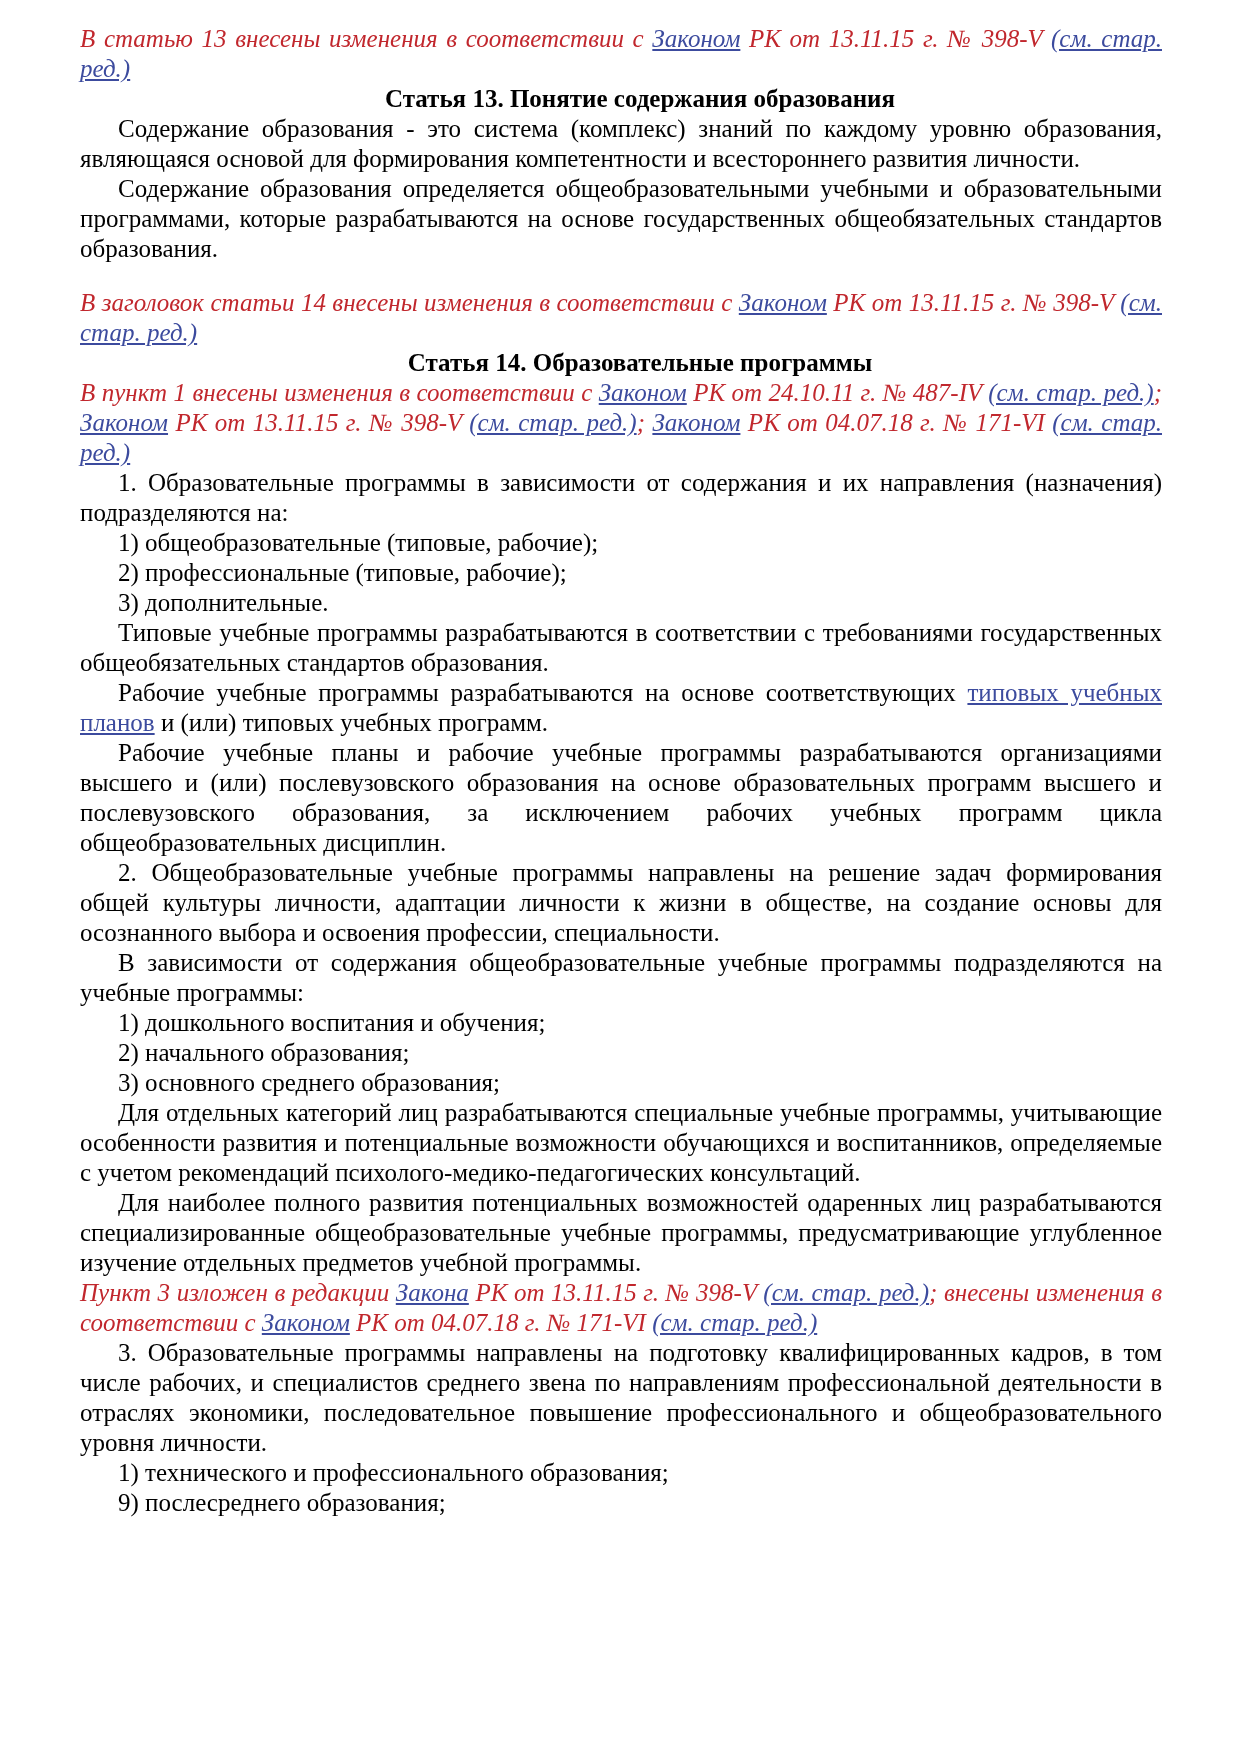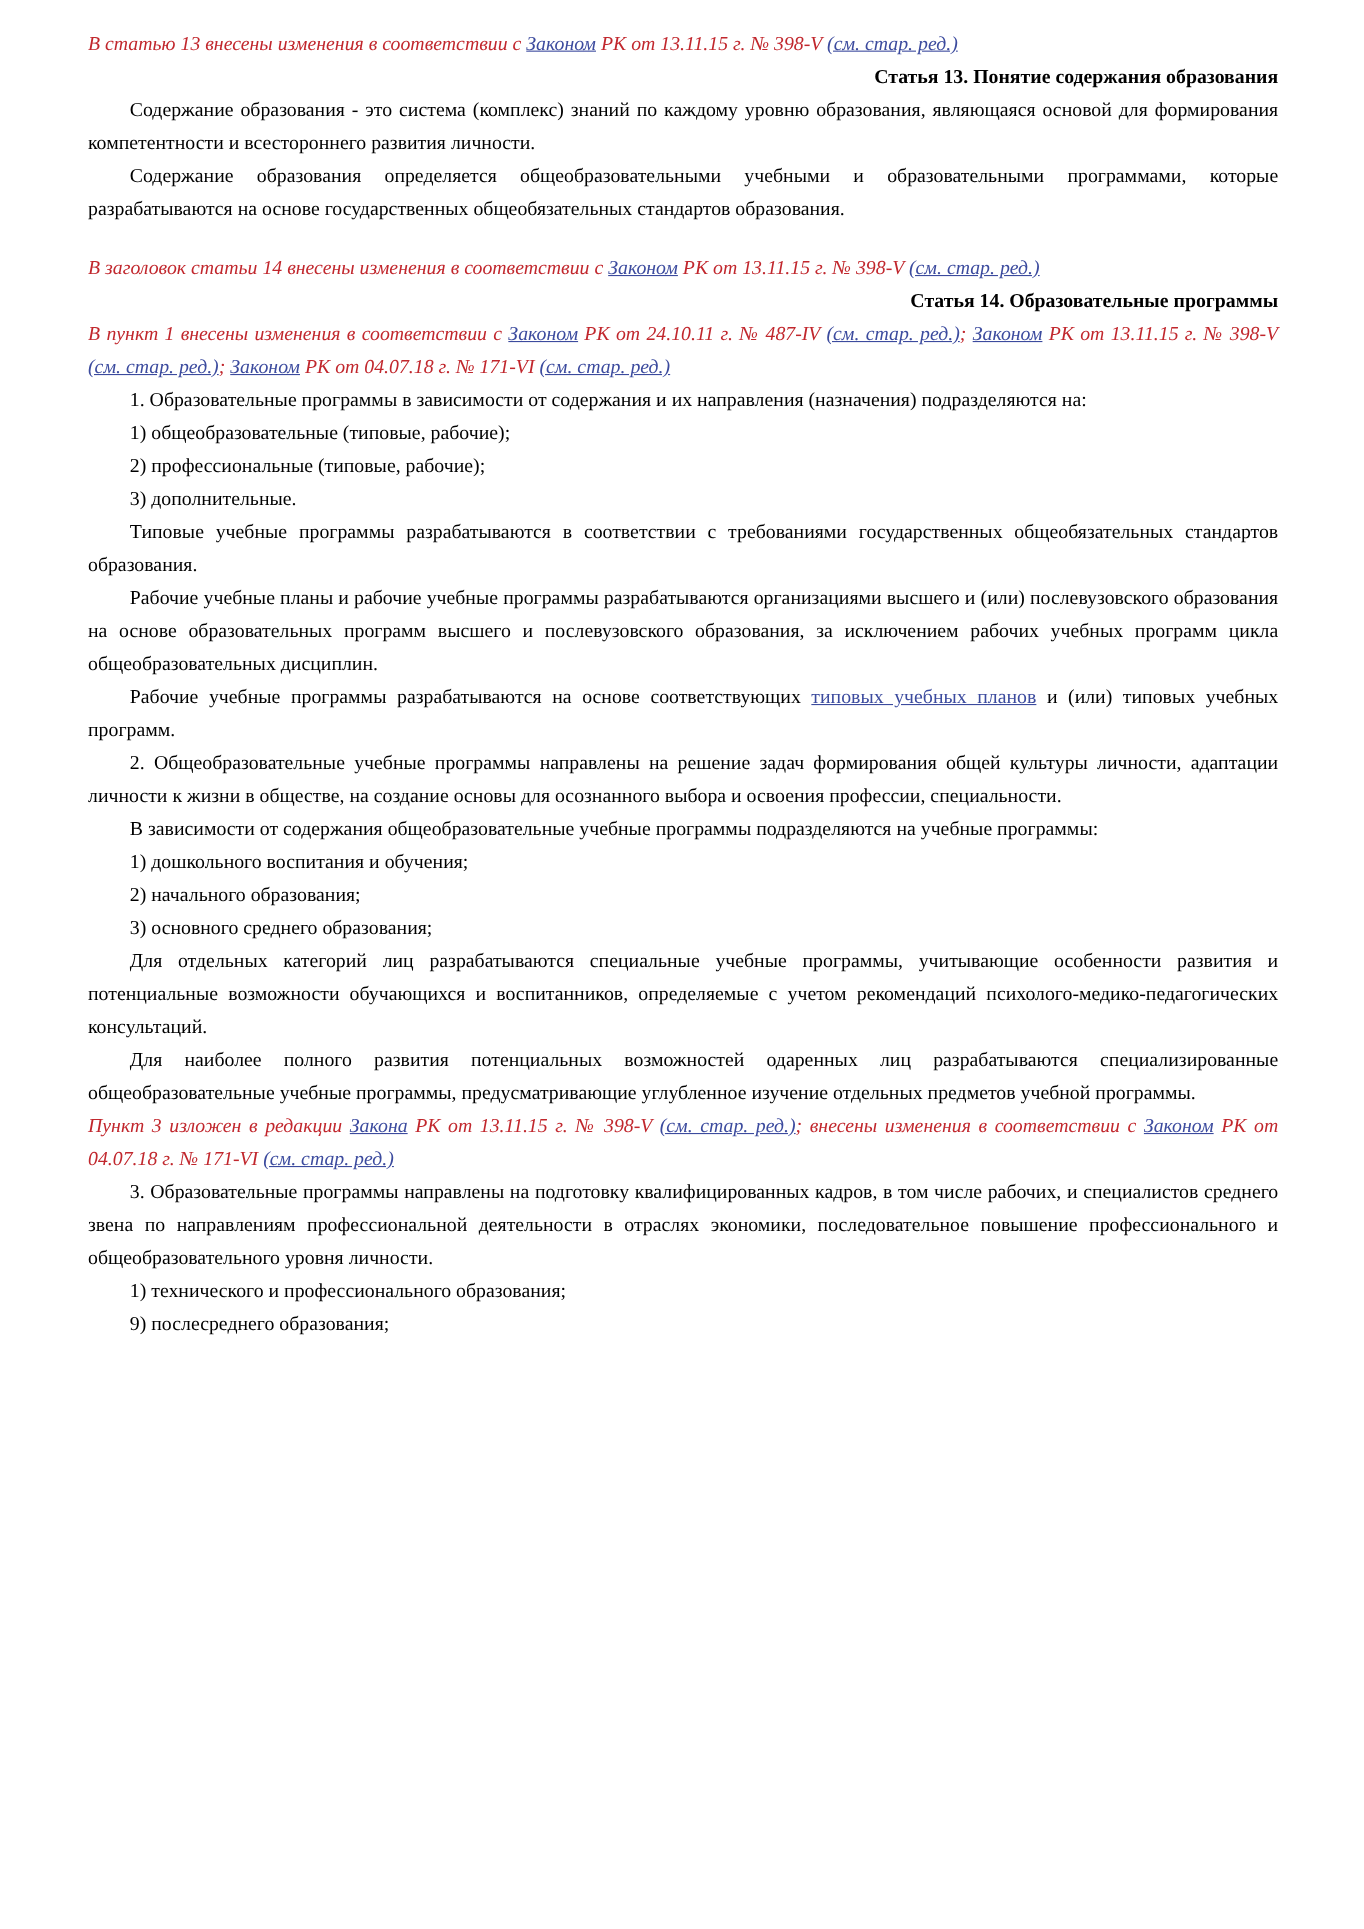--- a/index.html
+++ b/index.html
@@ -8,27 +8,27 @@
     height: 1754px;
     background: #ffffff;
     overflow: hidden;
   }
   .doc {
     box-sizing: border-box;
     width: 1240px;
     height: 1754px;
     padding: 24px 78px 40px 80px;
     font-family: "Liberation Serif", "DejaVu Serif", serif;
-    font-size: 18px;
+    font-size: 25px;
     line-height: 30px;
     color: #000000;
   }
   p { margin: 0; text-align: justify; }
   p.indent { text-indent: 38px; }
-  .heading { font-weight: bold; text-indent: 38px; text-align: right; }
+  .heading { font-weight: bold; text-indent: 38px; text-align: center; }
   .amendment { color: #c1272d; font-style: italic; }
   .gap-top { margin-top: 24px; }
   .link {
     color: #3c4b9e;
     text-decoration: underline;
     cursor: pointer;
   }
 </style>
 </head>
 <body>
@@ -48,23 +48,23 @@
   <p class="heading">Статья 14. Образовательные программы</p>
 
   <p class="amendment"><span>В пункт 1 внесены изменения в соответствии с </span><span class="link">Законом</span><span> РК от 24.10.11 г. № 487-IV </span><span class="link">(см. стар. ред.)</span><span>; </span><span class="link">Законом</span><span> РК от 13.11.15 г. № 398-V </span><span class="link">(см. стар. ред.)</span><span>; </span><span class="link">Законом</span><span> РК от 04.07.18 г. № 171-VI </span><span class="link">(см. стар. ред.)</span></p>
 
   <p class="indent">1. Образовательные программы в зависимости от содержания и их направления (назначения) подразделяются на:</p>
   <p class="indent">1) общеобразовательные (типовые, рабочие);</p>
   <p class="indent">2) профессиональные (типовые, рабочие);</p>
   <p class="indent">3) дополнительные.</p>
   <p class="indent">Типовые учебные программы разрабатываются в соответствии с требованиями государственных общеобязательных стандартов образования.</p>
 
+  <p class="indent"><span>Рабочие учебные программы разрабатываются на основе соответствующих </span><span class="link">типовых учебных планов</span><span> и (или) типовых учебных программ.</span></p>
+
   <p class="indent">Рабочие учебные планы и рабочие учебные программы разрабатываются организациями высшего и (или) послевузовского образования на основе образовательных программ высшего и послевузовского образования, за исключением рабочих учебных программ цикла общеобразовательных дисциплин.</p>
-
-  <p class="indent"><span>Рабочие учебные программы разрабатываются на основе соответствующих </span><span class="link">типовых учебных планов</span><span> и (или) типовых учебных программ.</span></p>
 
 
   <p class="indent">2. Общеобразовательные учебные программы направлены на решение задач формирования общей культуры личности, адаптации личности к жизни в обществе, на создание основы для осознанного выбора и освоения профессии, специальности.</p>
   <p class="indent">В зависимости от содержания общеобразовательные учебные программы подразделяются на учебные программы:</p>
   <p class="indent">1) дошкольного воспитания и обучения;</p>
   <p class="indent">2) начального образования;</p>
   <p class="indent">3) основного среднего образования;</p>
   <p class="indent">Для отдельных категорий лиц разрабатываются специальные учебные программы, учитывающие особенности развития и потенциальные возможности обучающихся и воспитанников, определяемые с учетом рекомендаций психолого-медико-педагогических консультаций.</p>
   <p class="indent">Для наиболее полного развития потенциальных возможностей одаренных лиц разрабатываются специализированные общеобразовательные учебные программы, предусматривающие углубленное изучение отдельных предметов учебной программы.</p>
 

